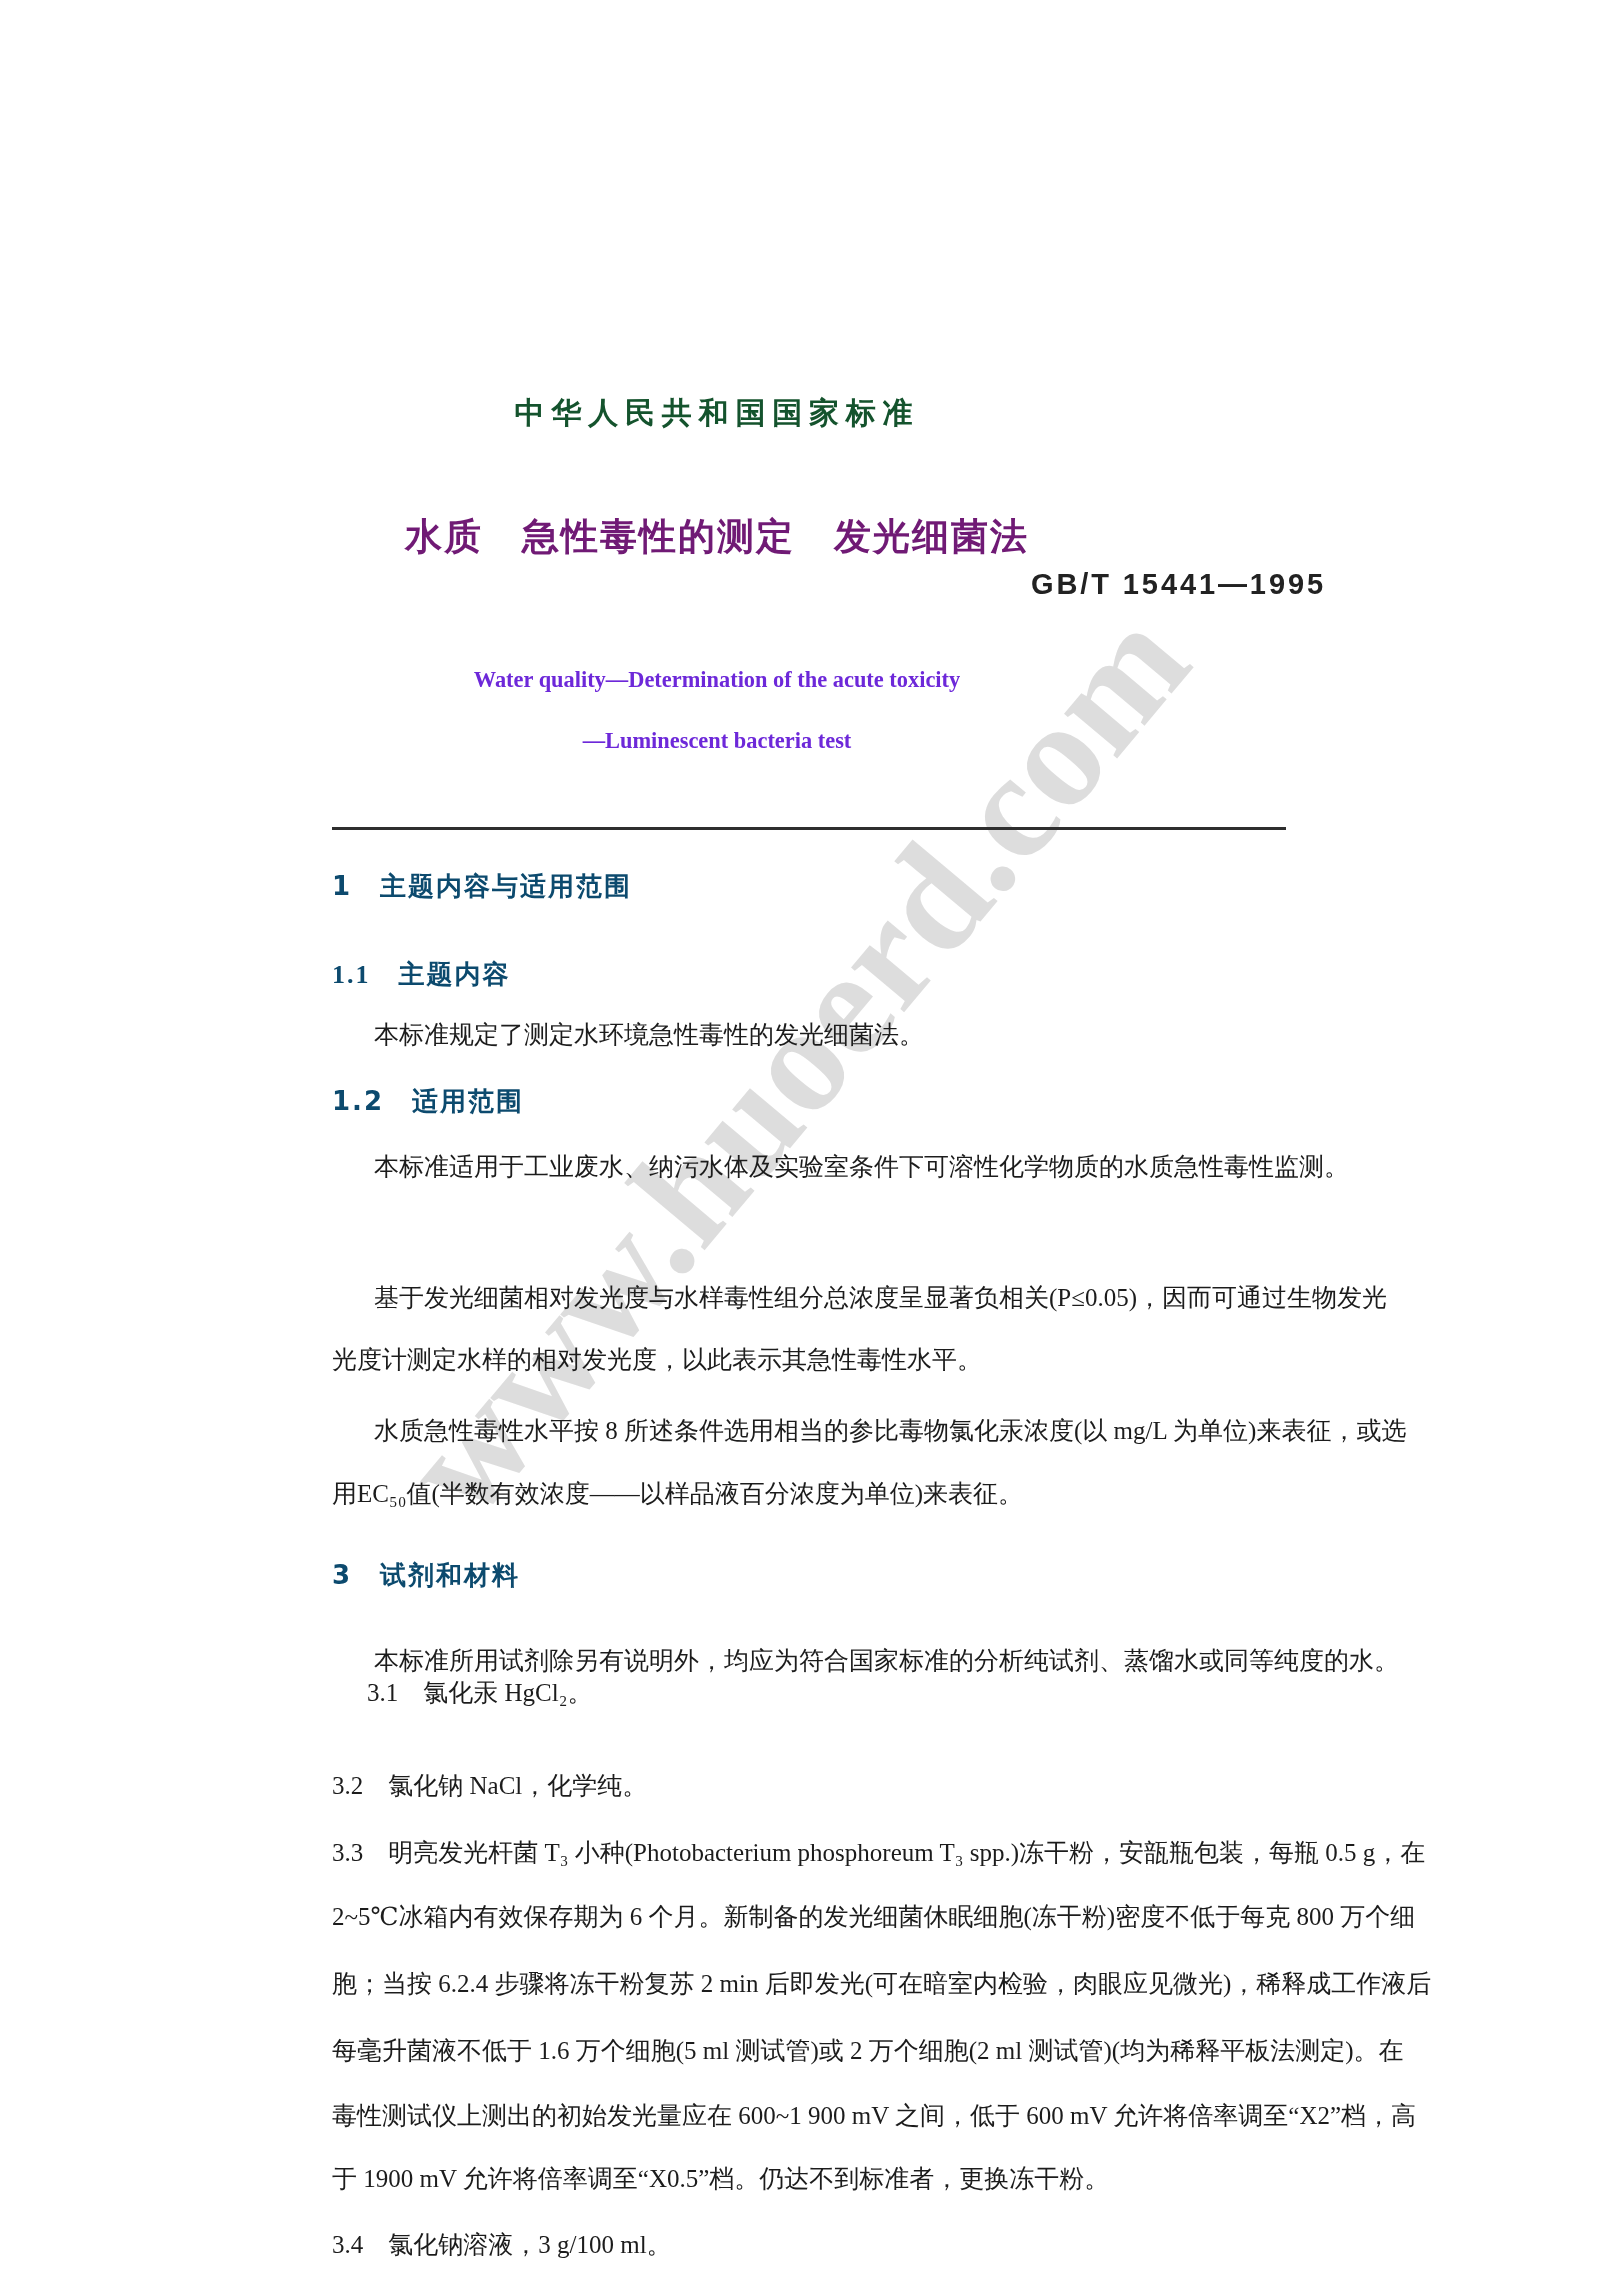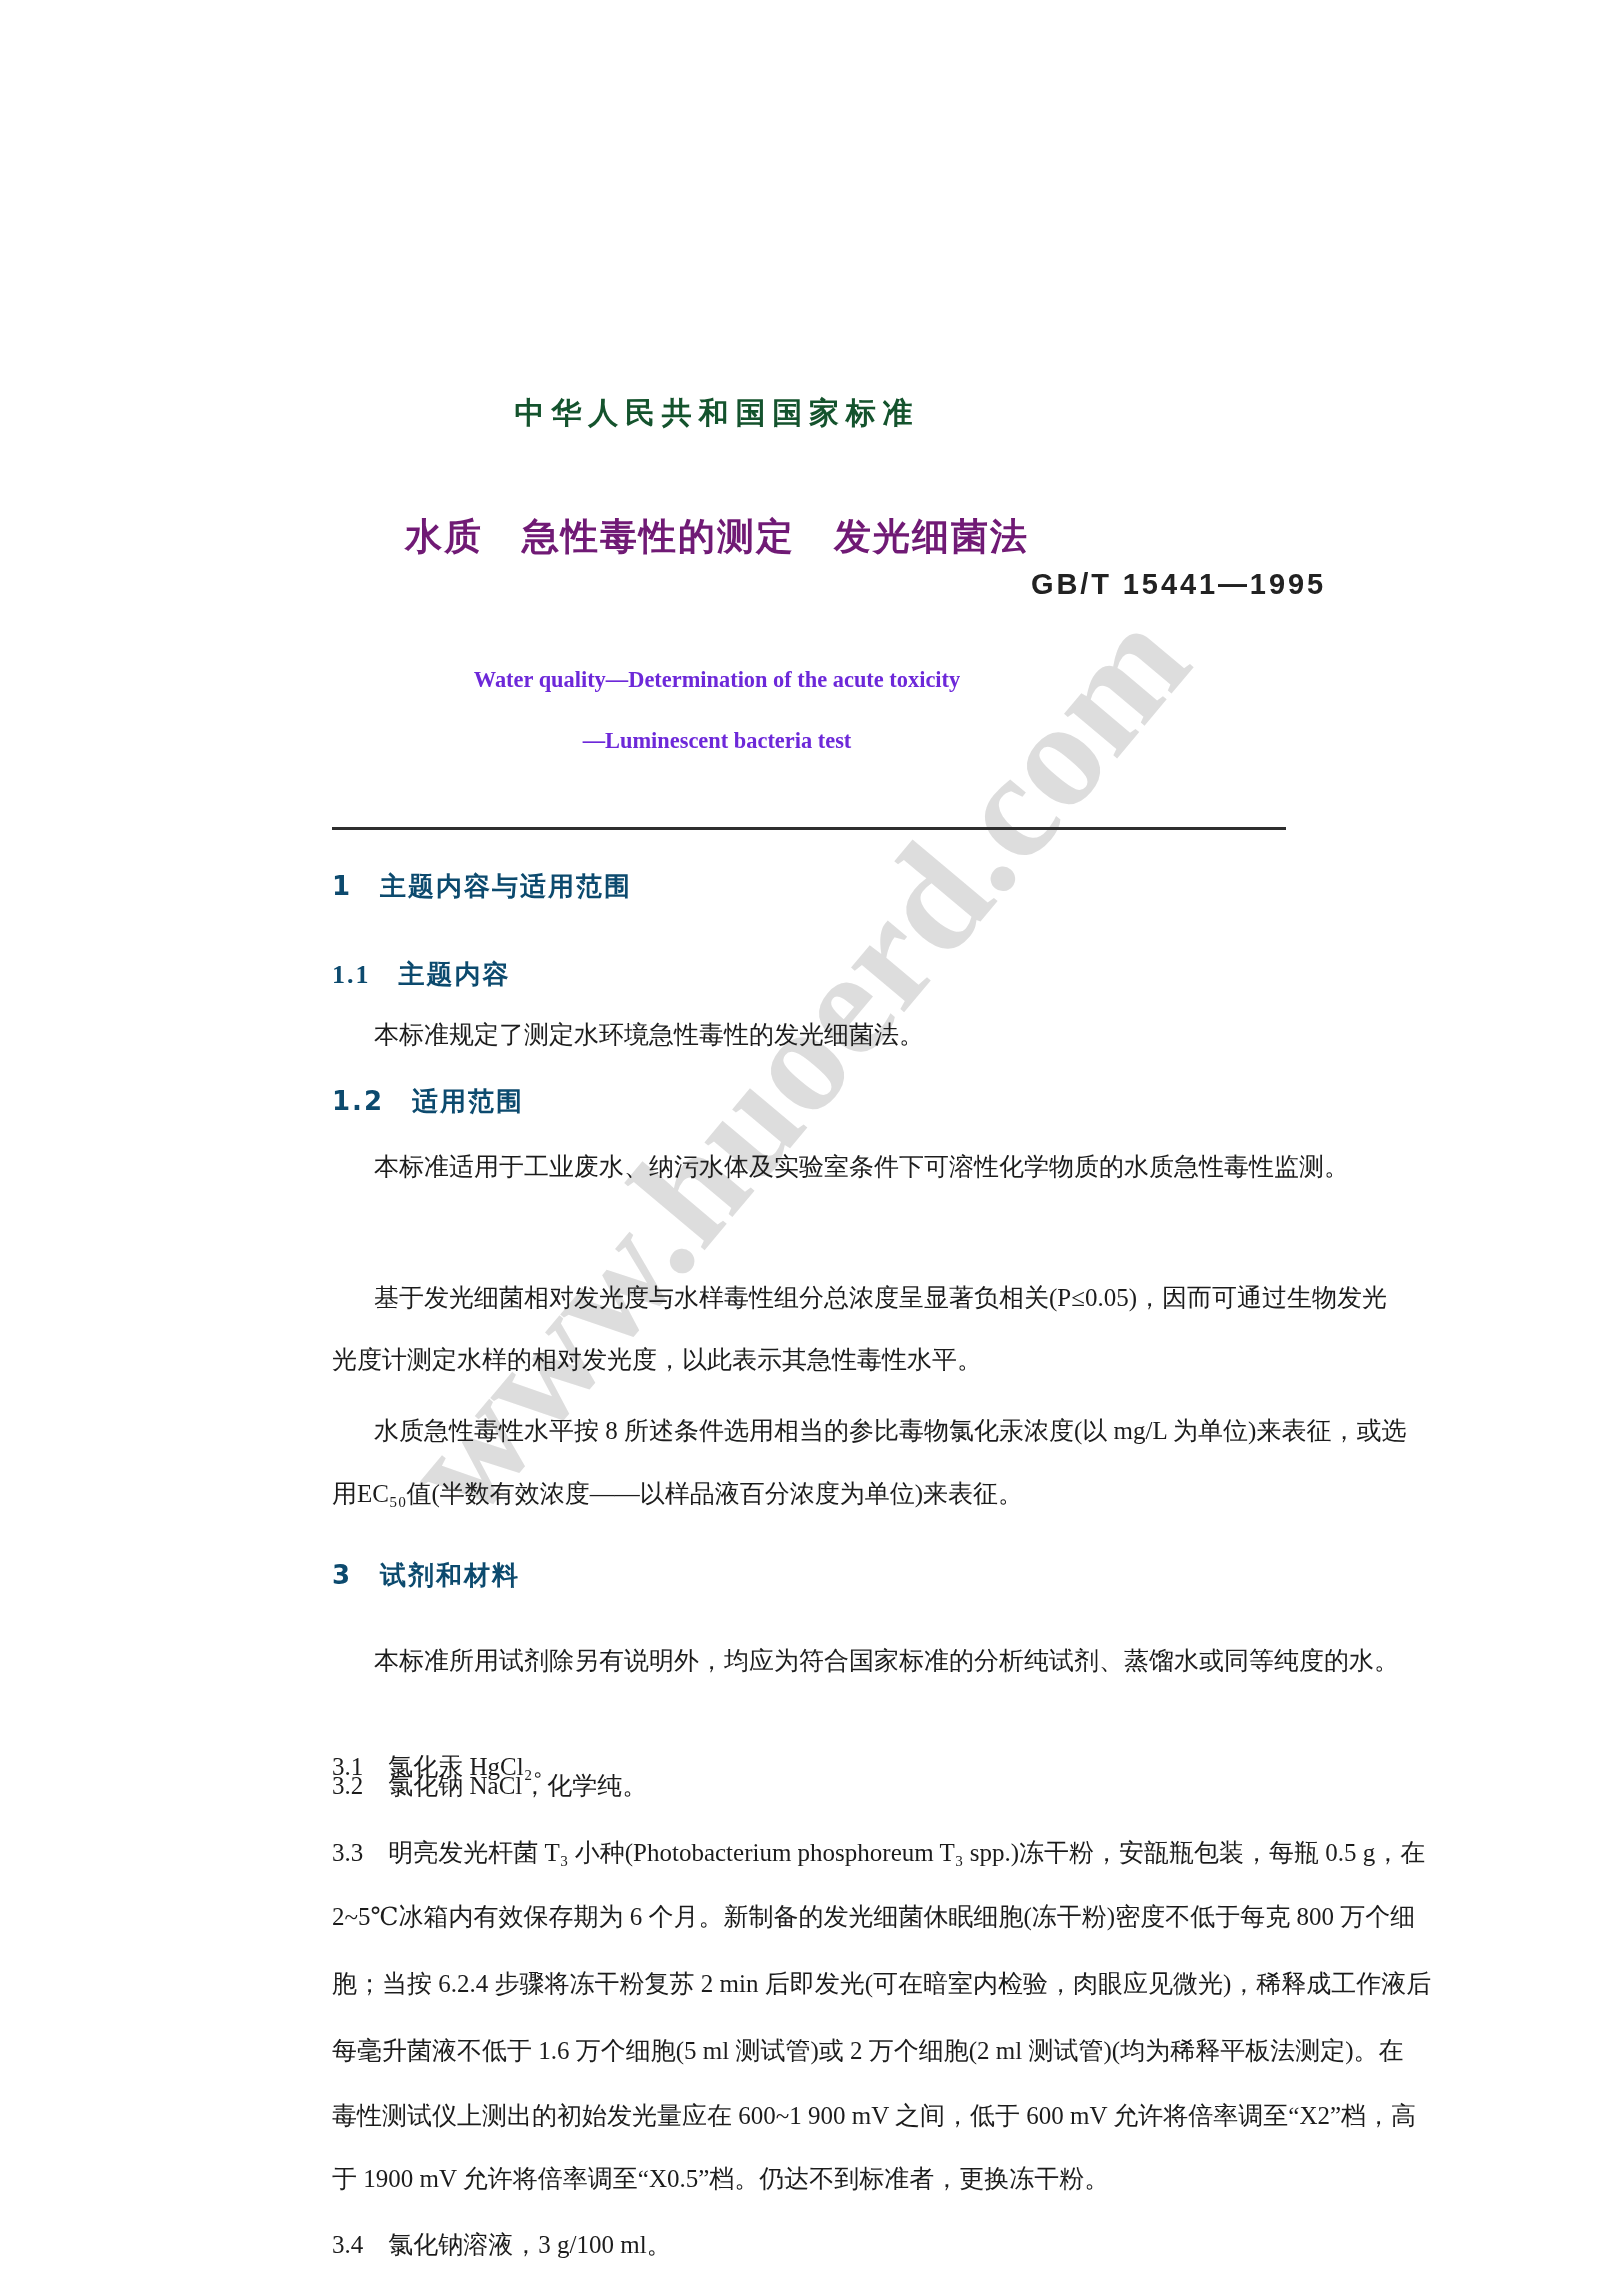--- a/index.html
+++ b/index.html
@@ -78,21 +78,21 @@
   <div class="line indent z" style="top:937px;">基于发光细菌相对发光度与水样毒性组分总浓度呈显著负相关(P≤0.05)，因而可通过生物发光</div>
   <div class="line z" style="top:966px;">光度计测定水样的相对发光度，以此表示其急性毒性水平。</div>
 
   <div class="line indent z" style="top:1004px;">水质急性毒性水平按 8 所述条件选用相当的参比毒物氯化汞浓度(以 mg/L 为单位)来表征，或选</div>
   <div class="line z" style="top:1034px;">用EC₅₀值(半数有效浓度——以样品液百分浓度为单位)来表征。</div>
 
   <div class="line sec-head z" style="top:1083px;">3　试剂和材料</div>
 
   <div class="line indent z" style="top:1135px;">本标准所用试剂除另有说明外，均应为符合国家标准的分析纯试剂、蒸馏水或同等纯度的水。</div>
 
-  <div class="line z" style="top:1208px;">3.1　氯化汞 HgCl₂。</div>
+  <div class="line z" style="top:1134px;margin-left:35px;">3.1　氯化汞 HgCl₂。</div>
   <div class="line z" style="top:1194px;">3.2　氯化钠 NaCl，化学纯。</div>
 
   <div class="line z" style="top:1228px;">3.3　明亮发光杆菌 T₃ 小种(Photobacterium phosphoreum T₃ spp.)冻干粉，安瓿瓶包装，每瓶 0.5 g，在</div>
   <div class="line z" style="top:1259px;">2~5℃冰箱内有效保存期为 6 个月。新制备的发光细菌休眠细胞(冻干粉)密度不低于每克 800 万个细</div>
   <div class="line z" style="top:1293px;">胞；当按 6.2.4 步骤将冻干粉复苏 2 min 后即发光(可在暗室内检验，肉眼应见微光)，稀释成工作液后</div>
   <div class="line z" style="top:1327px;">每毫升菌液不低于 1.6 万个细胞(5 ml 测试管)或 2 万个细胞(2 ml 测试管)(均为稀释平板法测定)。在</div>
   <div class="line z" style="top:1359px;">毒性测试仪上测出的初始发光量应在 600~1 900 mV 之间，低于 600 mV 允许将倍率调至“X2”档，高</div>
   <div class="line z" style="top:1389px;">于 1900 mV 允许将倍率调至“X0.5”档。仍达不到标准者，更换冻干粉。</div>
 
   <div class="line z" style="top:1422px;">3.4　氯化钠溶液，3 g/100 ml。</div>

